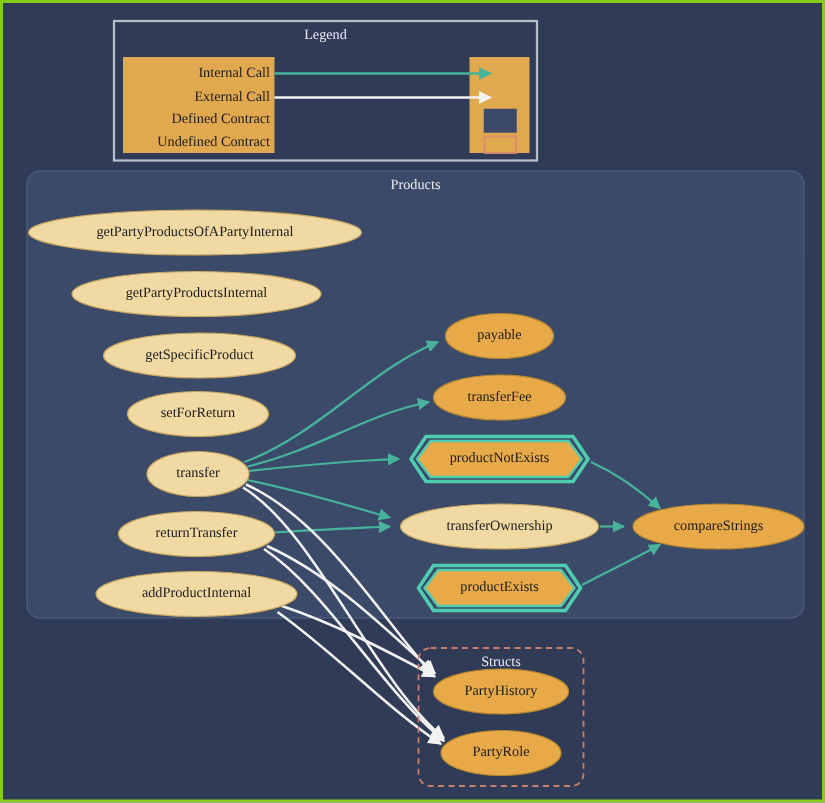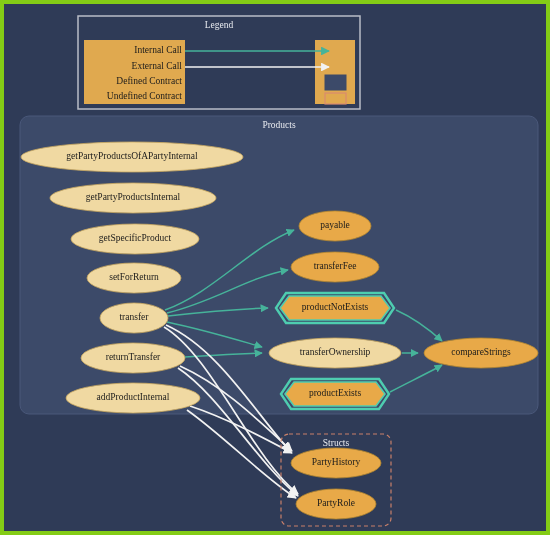--- a/index.html
+++ b/index.html
@@ -5,21 +5,21 @@
   html, body {
     margin: 0;
     padding: 0;
     background: #ffffff;
   }
   #canvas {
     position: relative;
     width: 550px;
     height: 535px;
     background: #2f3b57;
-    border: 4px solid #84cc16;
+    border: 2px solid #84cc16;
     box-sizing: border-box;
     overflow: hidden;
     font-family: "Liberation Serif", "DejaVu Serif", serif;
   }
   #graph {
     position: absolute;
     left: 0;
     top: 0;
     width: 550px;
     height: 535px;

